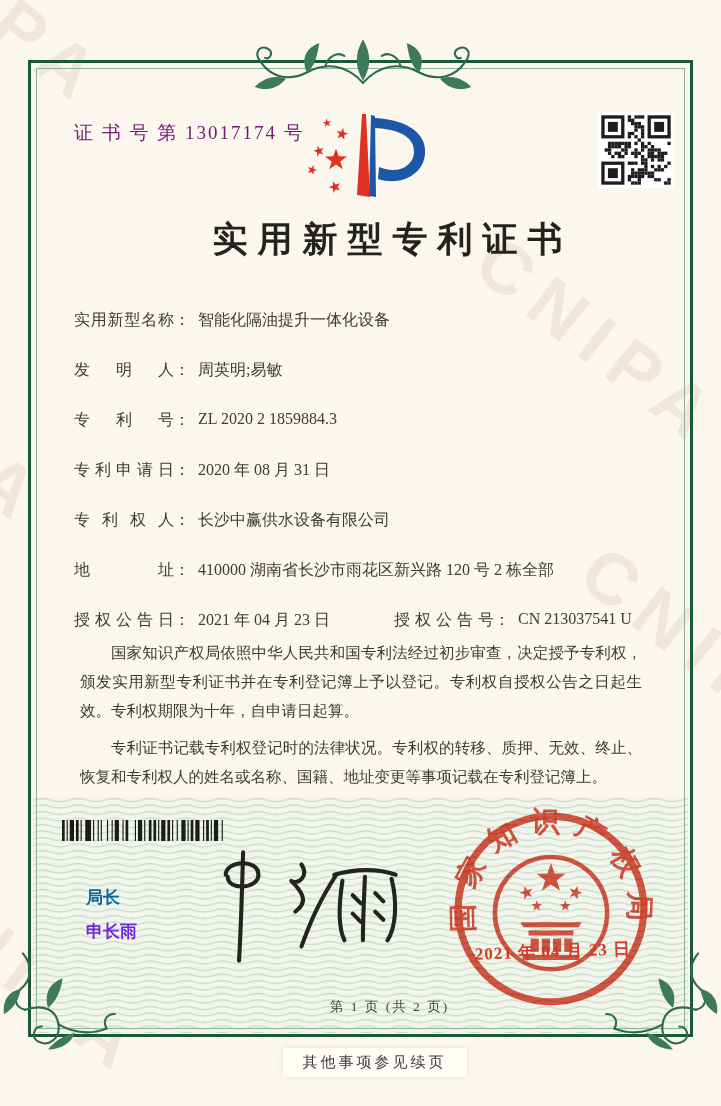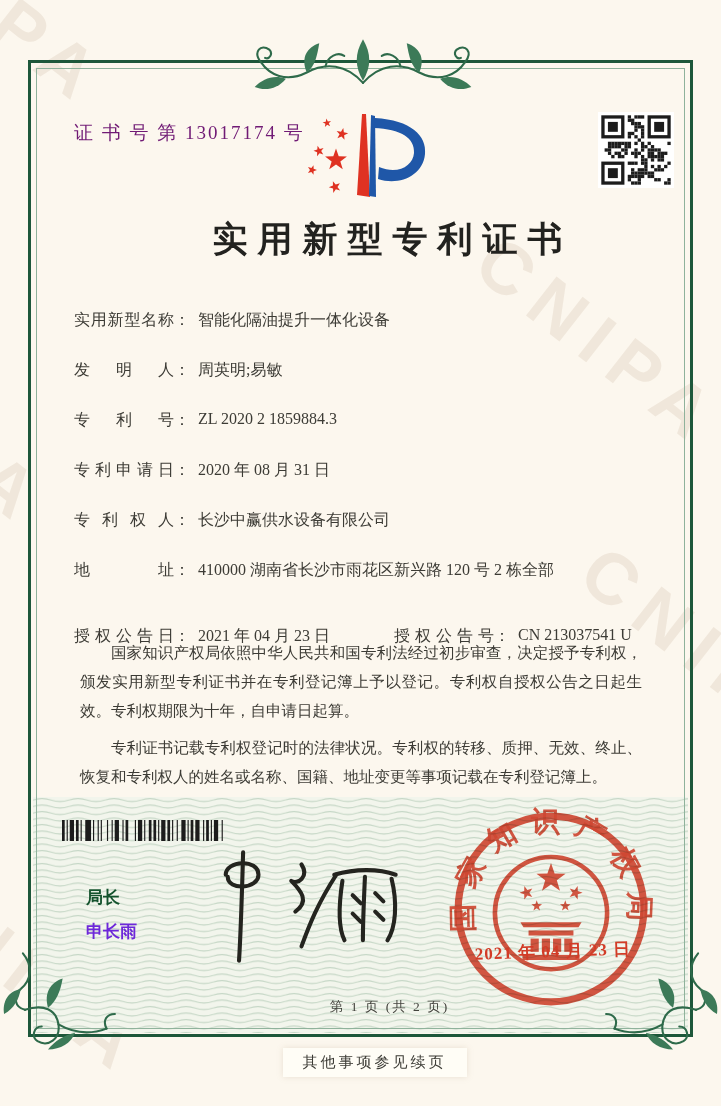--- a/index.html
+++ b/index.html
@@ -21,33 +21,33 @@
   
   .cert-no{position:absolute;left:74px;top:108px;font-size:19px;letter-spacing:2px;color:#701a75;z-index:4;margin-top:12px;}
   .logo{position:absolute;left:285px;top:98px;z-index:4;}
   .qr{position:absolute;left:598px;top:112px;width:76px;height:76px;background:#fff;z-index:4;}
   .title{position:absolute;left:0;top:216px;width:721px;text-align:center;font-size:35px;
       font-weight:bold;letter-spacing:10px;color:#22221f;z-index:4;padding-left:32px;}
   
   .fields{position:absolute;left:74px;top:310px;width:580px;font-size:16px;color:#3c3b35;z-index:4;}
   .frow{height:50px;display:flex;align-items:flex-start;}
   .frow.dbl .grp2{margin-left:64px;}
-  .grp{display:flex;margin-top:16px;}
+  .grp{display:flex;}
   .flabel{display:inline-block;width:100px;text-align:justify;text-align-last:justify;}
   .fcolon{margin-right:8px;}
   .fvalue{white-space:nowrap;}
   
   .bodytext{position:absolute;left:72px;top:630px;width:578px;font-size:15.5px;line-height:29px;
       text-align:justify;color:#3c3b35;z-index:4;}
   .bodytext p{margin:8px;text-indent:2em;}
   
   .barcode{position:absolute;left:62px;top:820px;z-index:4;}
   
   .sig-title{position:absolute;left:86px;top:886px;font-family:Liberation Sans, sans-serif;
-      font-weight:bold;font-size:17px;color:#14532d;z-index:4;}
+      font-weight:bold;font-size:17px;color:#0369a1;z-index:4;}
   .sig-name{position:absolute;left:86px;top:920px;font-family:Liberation Mono, monospace;
       font-weight:bold;font-size:17px;color:#6d28d9;z-index:4;}
   .sig-hand{position:absolute;left:195px;top:845px;z-index:4;}
   
   .seal{position:absolute;left:449px;top:807px;width:204px;height:204px;z-index:5;
       mix-blend-mode:multiply;opacity:0.95;}
   .seal-date{position:absolute;left:447px;top:940px;width:212px;text-align:center;font-size:17px;
       letter-spacing:1px;color:#d23c27;z-index:6;transform:rotate(-2deg);font-weight:bold;}
   
   .page-info{position:absolute;left:0;top:998px;width:721px;text-align:center;font-size:13.5px;

